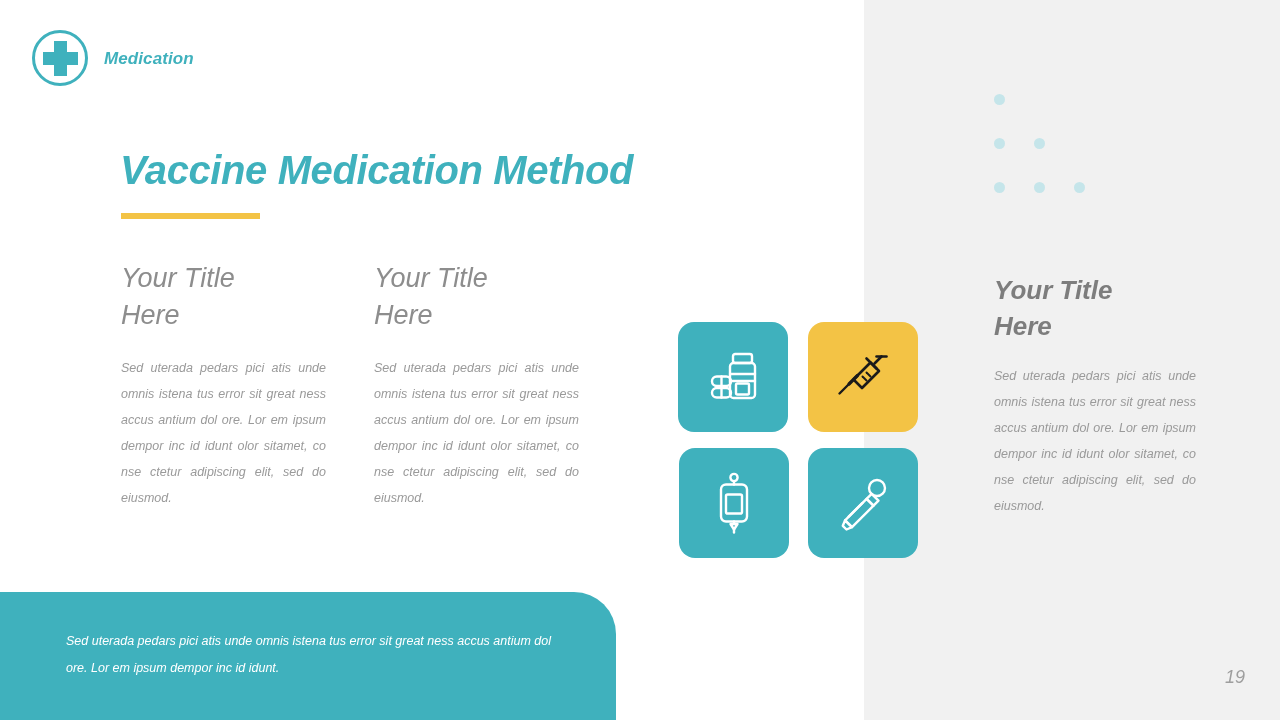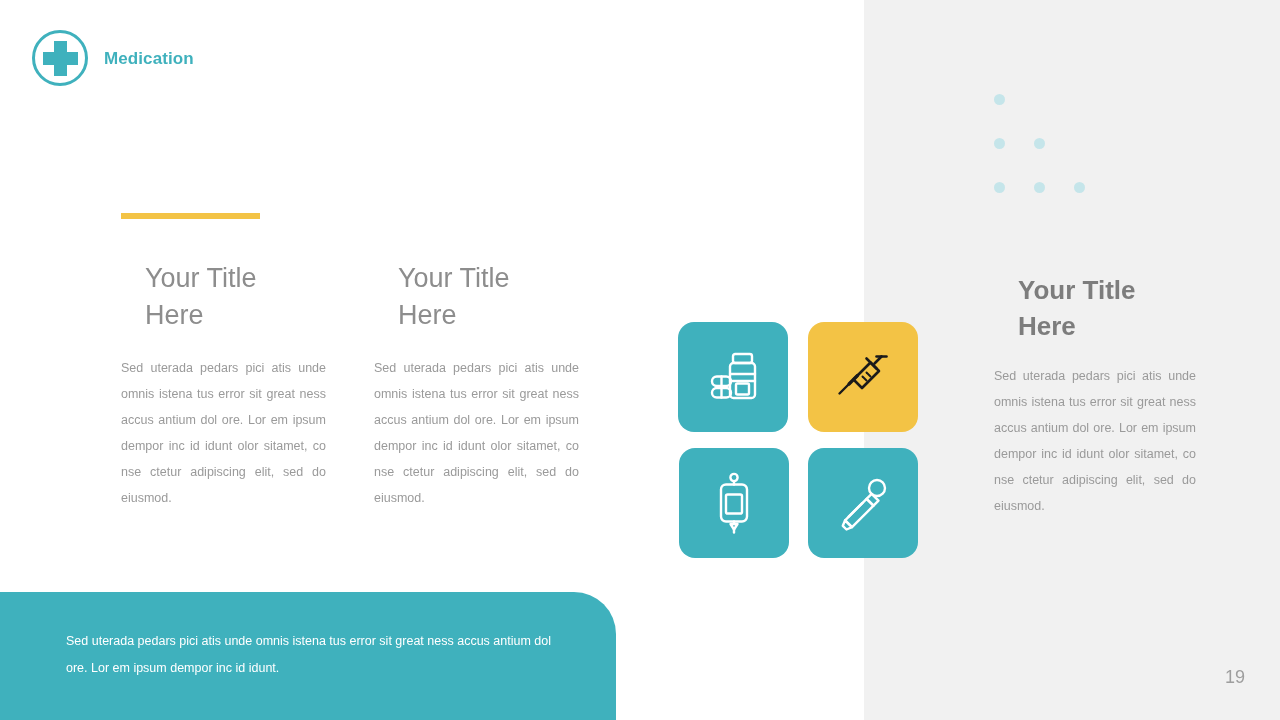--- a/index.html
+++ b/index.html
@@ -6,20 +6,21 @@
   html, body {
     width:1280px; height:720px;
     font-family:"Liberation Sans", sans-serif;
     background:#ffffff;
     overflow:hidden;
   }
   #slide {
     position:relative;
     width:1280px; height:555px;
     background:#ffffff;
+    font-style:italic;
   }
 
   
   #right-panel {
     position:absolute;
     left:864px; top:0;
     width:416px; height:720px;
     background:#f1f1f1;
   }
 
@@ -63,21 +64,20 @@
 
   
   .col { position:absolute; top:260px; width:205px; }
   #col-1 { left:121px; }
   #col-2 { left:374px; }
   .col-title {
     font-size:27px; font-weight:normal;
     color:#8d8d8d;
     line-height:1.38;
     white-space:pre-line;
-    margin-left:24px;
   }
   .col-body {
     margin-top:20px;
     font-size:12.5px;
     color:#9a9a9a;
     line-height:2.08;
     text-align:justify;
   }
 
   
@@ -140,20 +140,21 @@
 
   <div id="header">
     <div id="logo-mark">
       <div class="ring"></div>
       <div class="cross-v"></div>
       <div class="cross-h"></div>
     </div>
     <div id="brand-name">Medication</div>
   </div>
 
+  <div id="main-title">Vaccine Medication Method</div>
   <div id="title-rule"></div>
 
   <div class="col" id="col-1">
     <div class="col-title">Your Title
 Here</div>
     <div class="col-body">Sed uterada pedars pici atis unde omnis istena tus error sit great ness accus antium dol ore. Lor em ipsum dempor inc id idunt olor sitamet, co nse ctetur adipiscing elit, sed do eiusmod.</div>
   </div>
 
   <div class="col" id="col-2">
     <div class="col-title">Your Title

